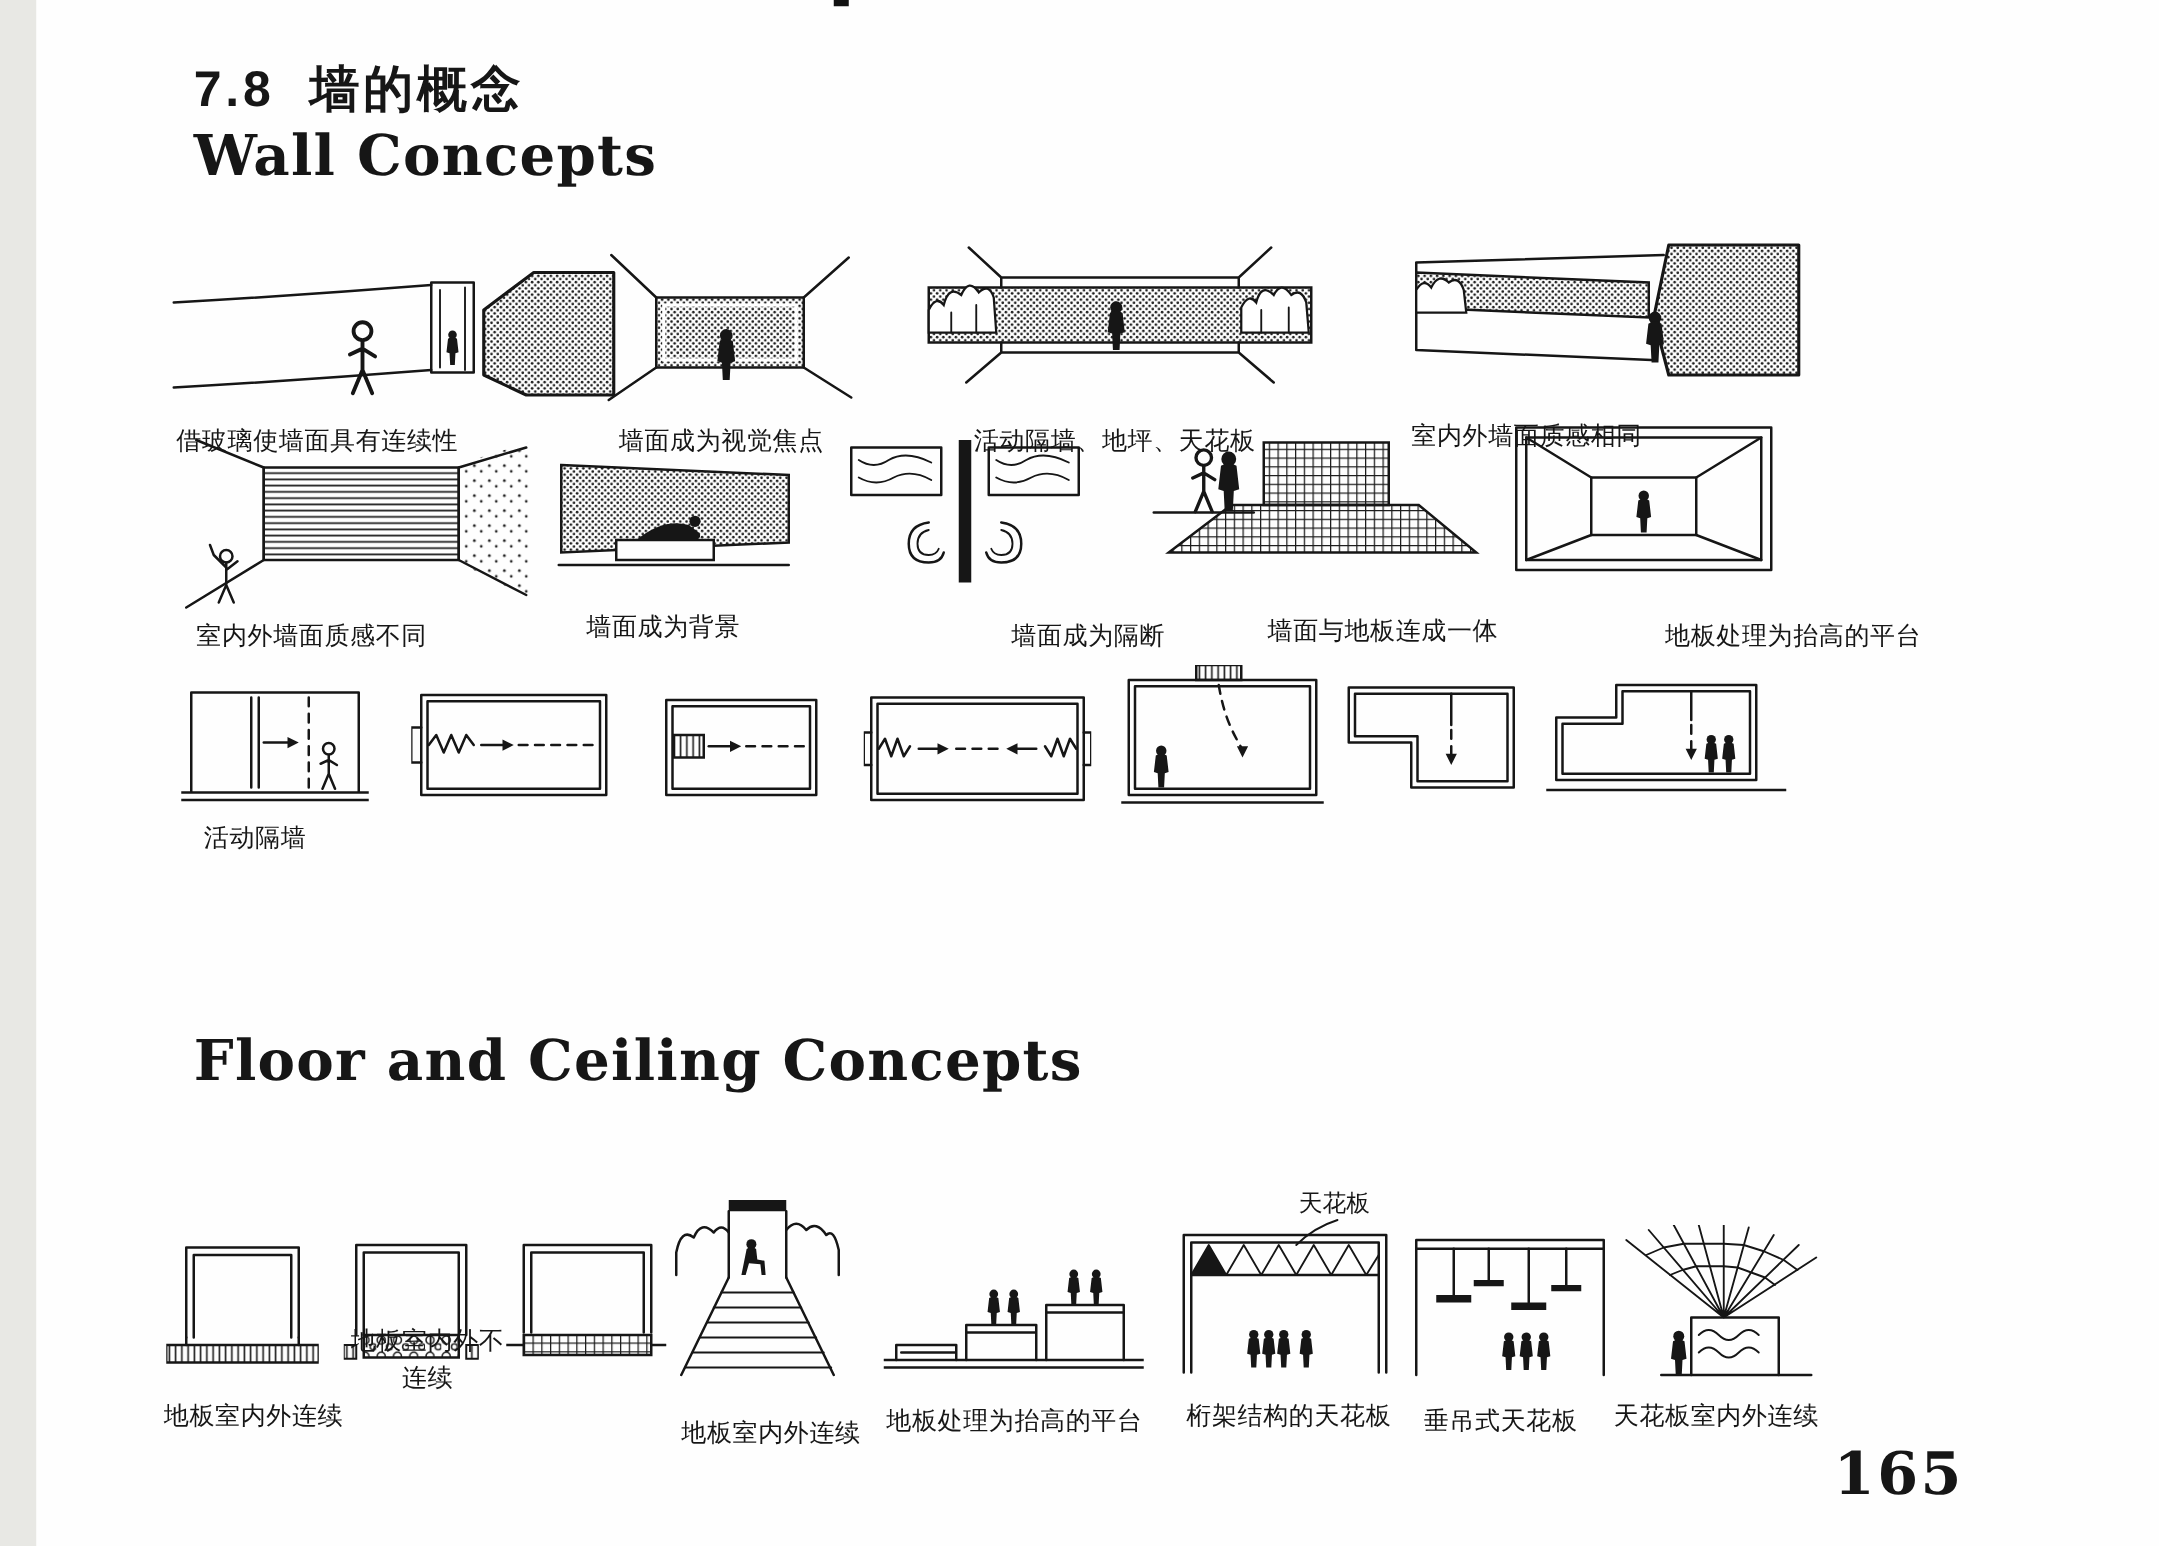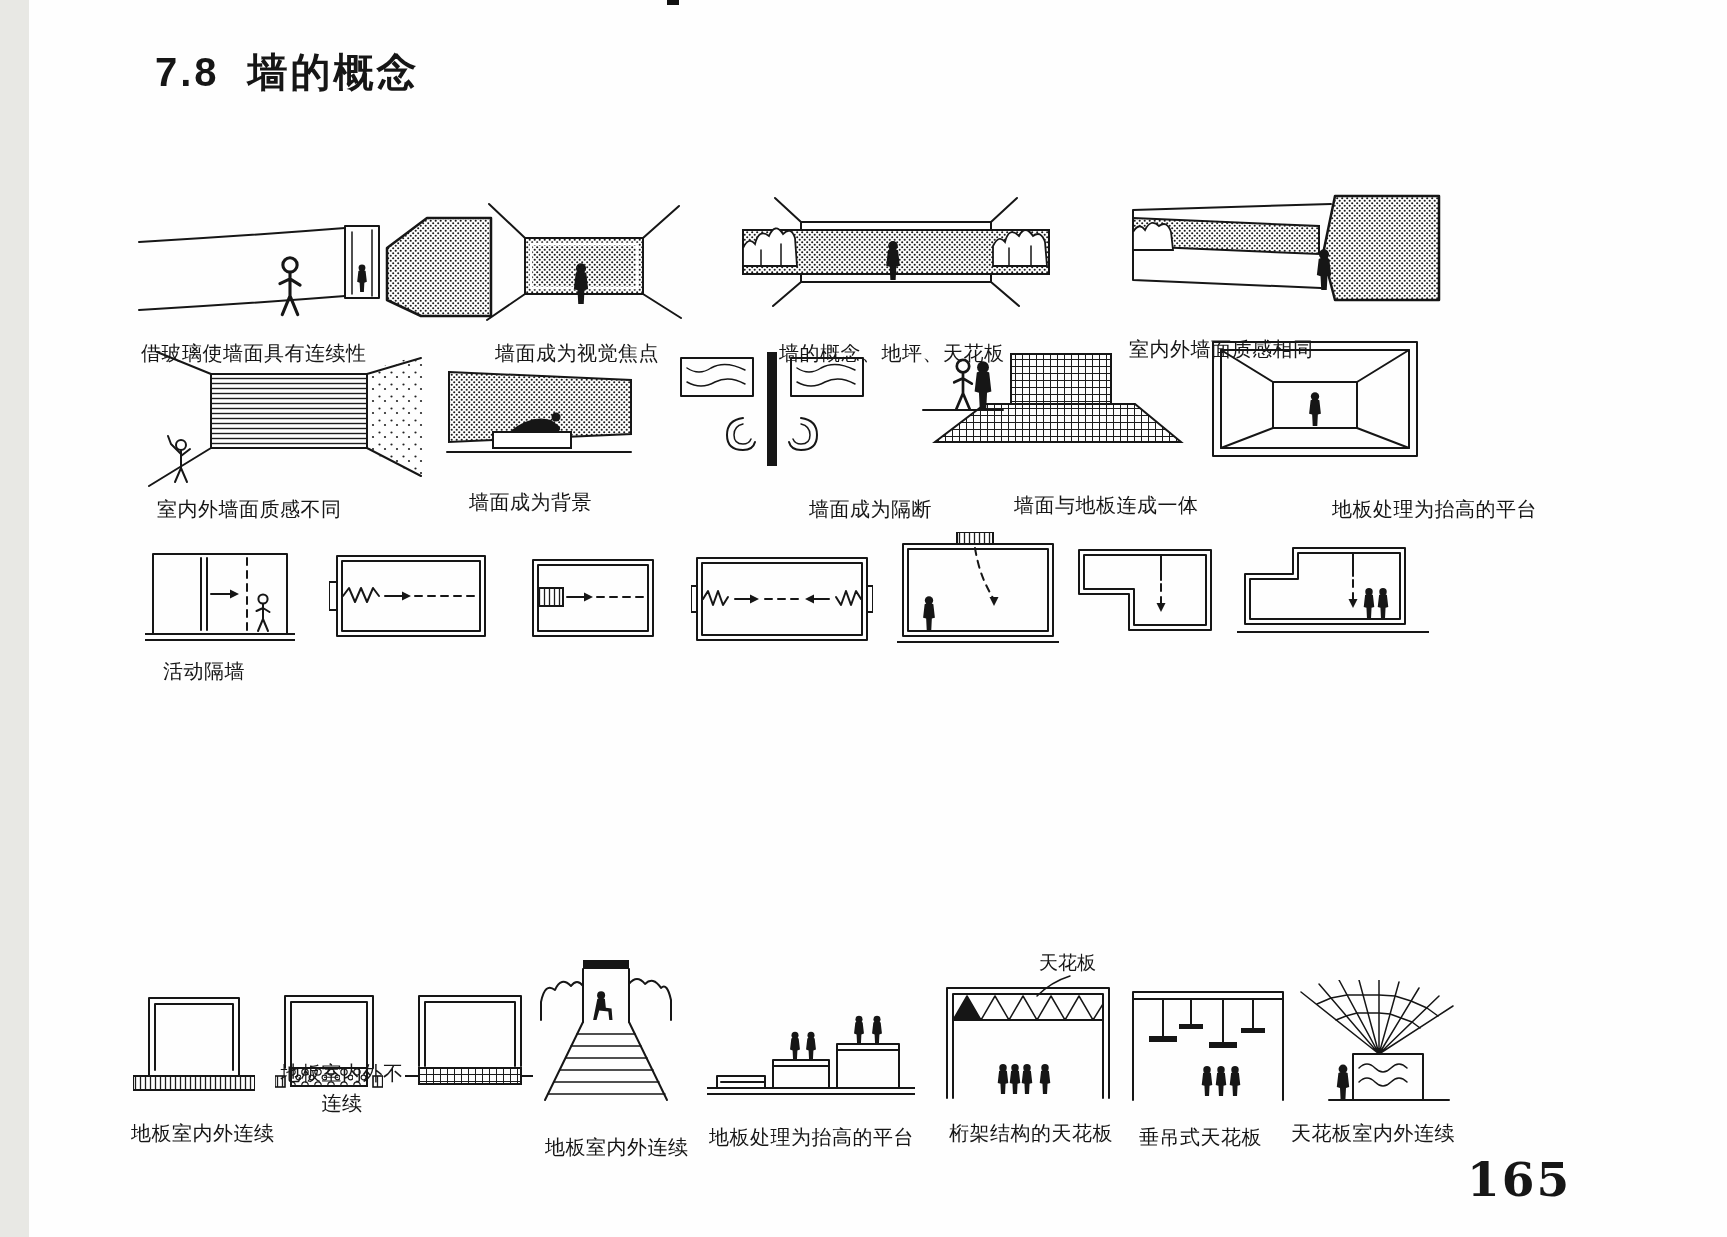--- a/index.html
+++ b/index.html
@@ -64,20 +64,21 @@
         <circle class="dk" cx="-2" cy="-26" r="4.2"></circle>
         <path class="dk" d="M-6 -22 Q-2 -25 2 -22 L3 -13 9 -12 10 0 H6.6 L5.6 -9 -4 -10 -6.8 0 H-10.4 Z"></path>
       </symbol>
     </defs>
   </svg>
 
   <header class="heading" style="left:126px;top:50px">
     <div class="h-zh">
       <span>7.8</span><span class="zh">墙的概念</span>
     </div>
+    <div class="h-en">Wall Concepts</div>
   </header>
 
   <svg class="sk" style="left:108px;top:212px" width="358" height="108" viewBox="0 0 358 108">
     <path class="ln" d="M2 30 C90 25 170 19 208 16"></path>
     <path class="ln" d="M2 98 C90 93 170 87 208 84"></path>
     <rect class="ln" x="208" y="14" width="34" height="72"></rect>
     <path class="ln thin" d="M215 20 V82 M235 18 V84"></path>
     <use href="#fg-d" transform="translate(225,80) scale(0.78)"></use>
     <path d="M250 36 L290 6 H354 V104 H284 L250 88 Z" fill="url(#stip)" stroke="#161616" stroke-width="2.5" stroke-linejoin="round"></path>
     <use href="#fg-o" transform="translate(153,101) scale(1.55)"></use>
@@ -104,21 +105,21 @@
   <svg class="sk" style="left:1052px;top:192px" width="362" height="112" viewBox="0 0 362 112">
     <path class="ln" d="M52 18 L250 12 M52 88 L240 96 M52 18 V88"></path>
     <path d="M52 26 L238 34 L238 62 L52 54 Z" fill="url(#stip)" stroke="#161616" stroke-width="2"></path>
     <path d="M52 58 L52 40 Q58 30 64 38 Q70 26 78 34 Q86 28 90 40 L92 58 Z" fill="#fff" stroke="#161616" stroke-width="1.8"></path>
     <path d="M254 4 H358 V108 H254 L242 62 Z" fill="url(#stip)" stroke="#161616" stroke-width="2.5" stroke-linejoin="round"></path>
     <use href="#fg-d" transform="translate(243,98) scale(1.15)"></use>
   </svg>
 
   <div class="cap" style="left:112px;top:338px">借玻璃使墙面具有连续性</div>
   <div class="cap" style="left:466px;top:338px">墙面成为视觉焦点</div>
-  <div class="cap" style="left:750px;top:338px">墙的概念、地坪、天花板</div>
+  <div class="cap" style="left:750px;top:338px">活动隔墙、地坪、天花板</div>
   <div class="cap" style="left:1100px;top:334px">室内外墙面质感相同</div>
 
   <svg class="sk" style="left:108px;top:346px" width="292" height="146" viewBox="0 0 292 146">
     <rect x="74" y="28" width="156" height="74" fill="url(#hlines)" stroke="#161616" stroke-width="2"></rect>
     <path class="ln" d="M74 28 L20 6 M74 102 L12 140 M230 28 L284 12 M230 102 L284 130 M74 28 V102 M230 28 V102"></path>
     <polygon points="234,24 286,8 286,132 234,106" fill="url(#dots)" stroke="none"></polygon>
     <circle class="ln" cx="44" cy="99" r="5"></circle>
     <path class="ln" d="M44 104 V122 M44 108 L34 98 L31 90 M44 110 L53 103 M44 122 L38 136 M44 122 L50 136"></path>
   </svg>
 
@@ -233,20 +234,21 @@
     <use href="#fg-d" transform="translate(146,78) scale(0.85)"></use>
     <path class="ln" d="M0 92 H192"></path>
   </svg>
 
   <div class="cap" style="left:134px;top:656px">活动隔墙</div>
 
   <div class="edge-line" style="left:1701px;top:552px;width:3px;height:155px"></div>
   <div class="speck" style="left:638px;top:0;width:12px;height:5px"></div>
 
   <header class="heading" style="left:126px;top:818px">
+    <div class="h-en">Floor and Ceiling Concepts</div>
   </header>
 
   <svg class="sk" style="left:104px;top:992px" width="122" height="114" viewBox="0 0 122 114">
     <path class="ln" d="M16 78 V6 H106 V78"></path>
     <path class="ln" d="M22 78 V12 H100 V78"></path>
     <rect x="0" y="84" width="122" height="14" fill="url(#vlines)" stroke="#161616" stroke-width="2"></rect>
     <path class="ln" d="M16 78 V84 M106 78 V84"></path>
   </svg>
 
   <svg class="sk" style="left:246px;top:990px" width="108" height="116" viewBox="0 0 108 116">

